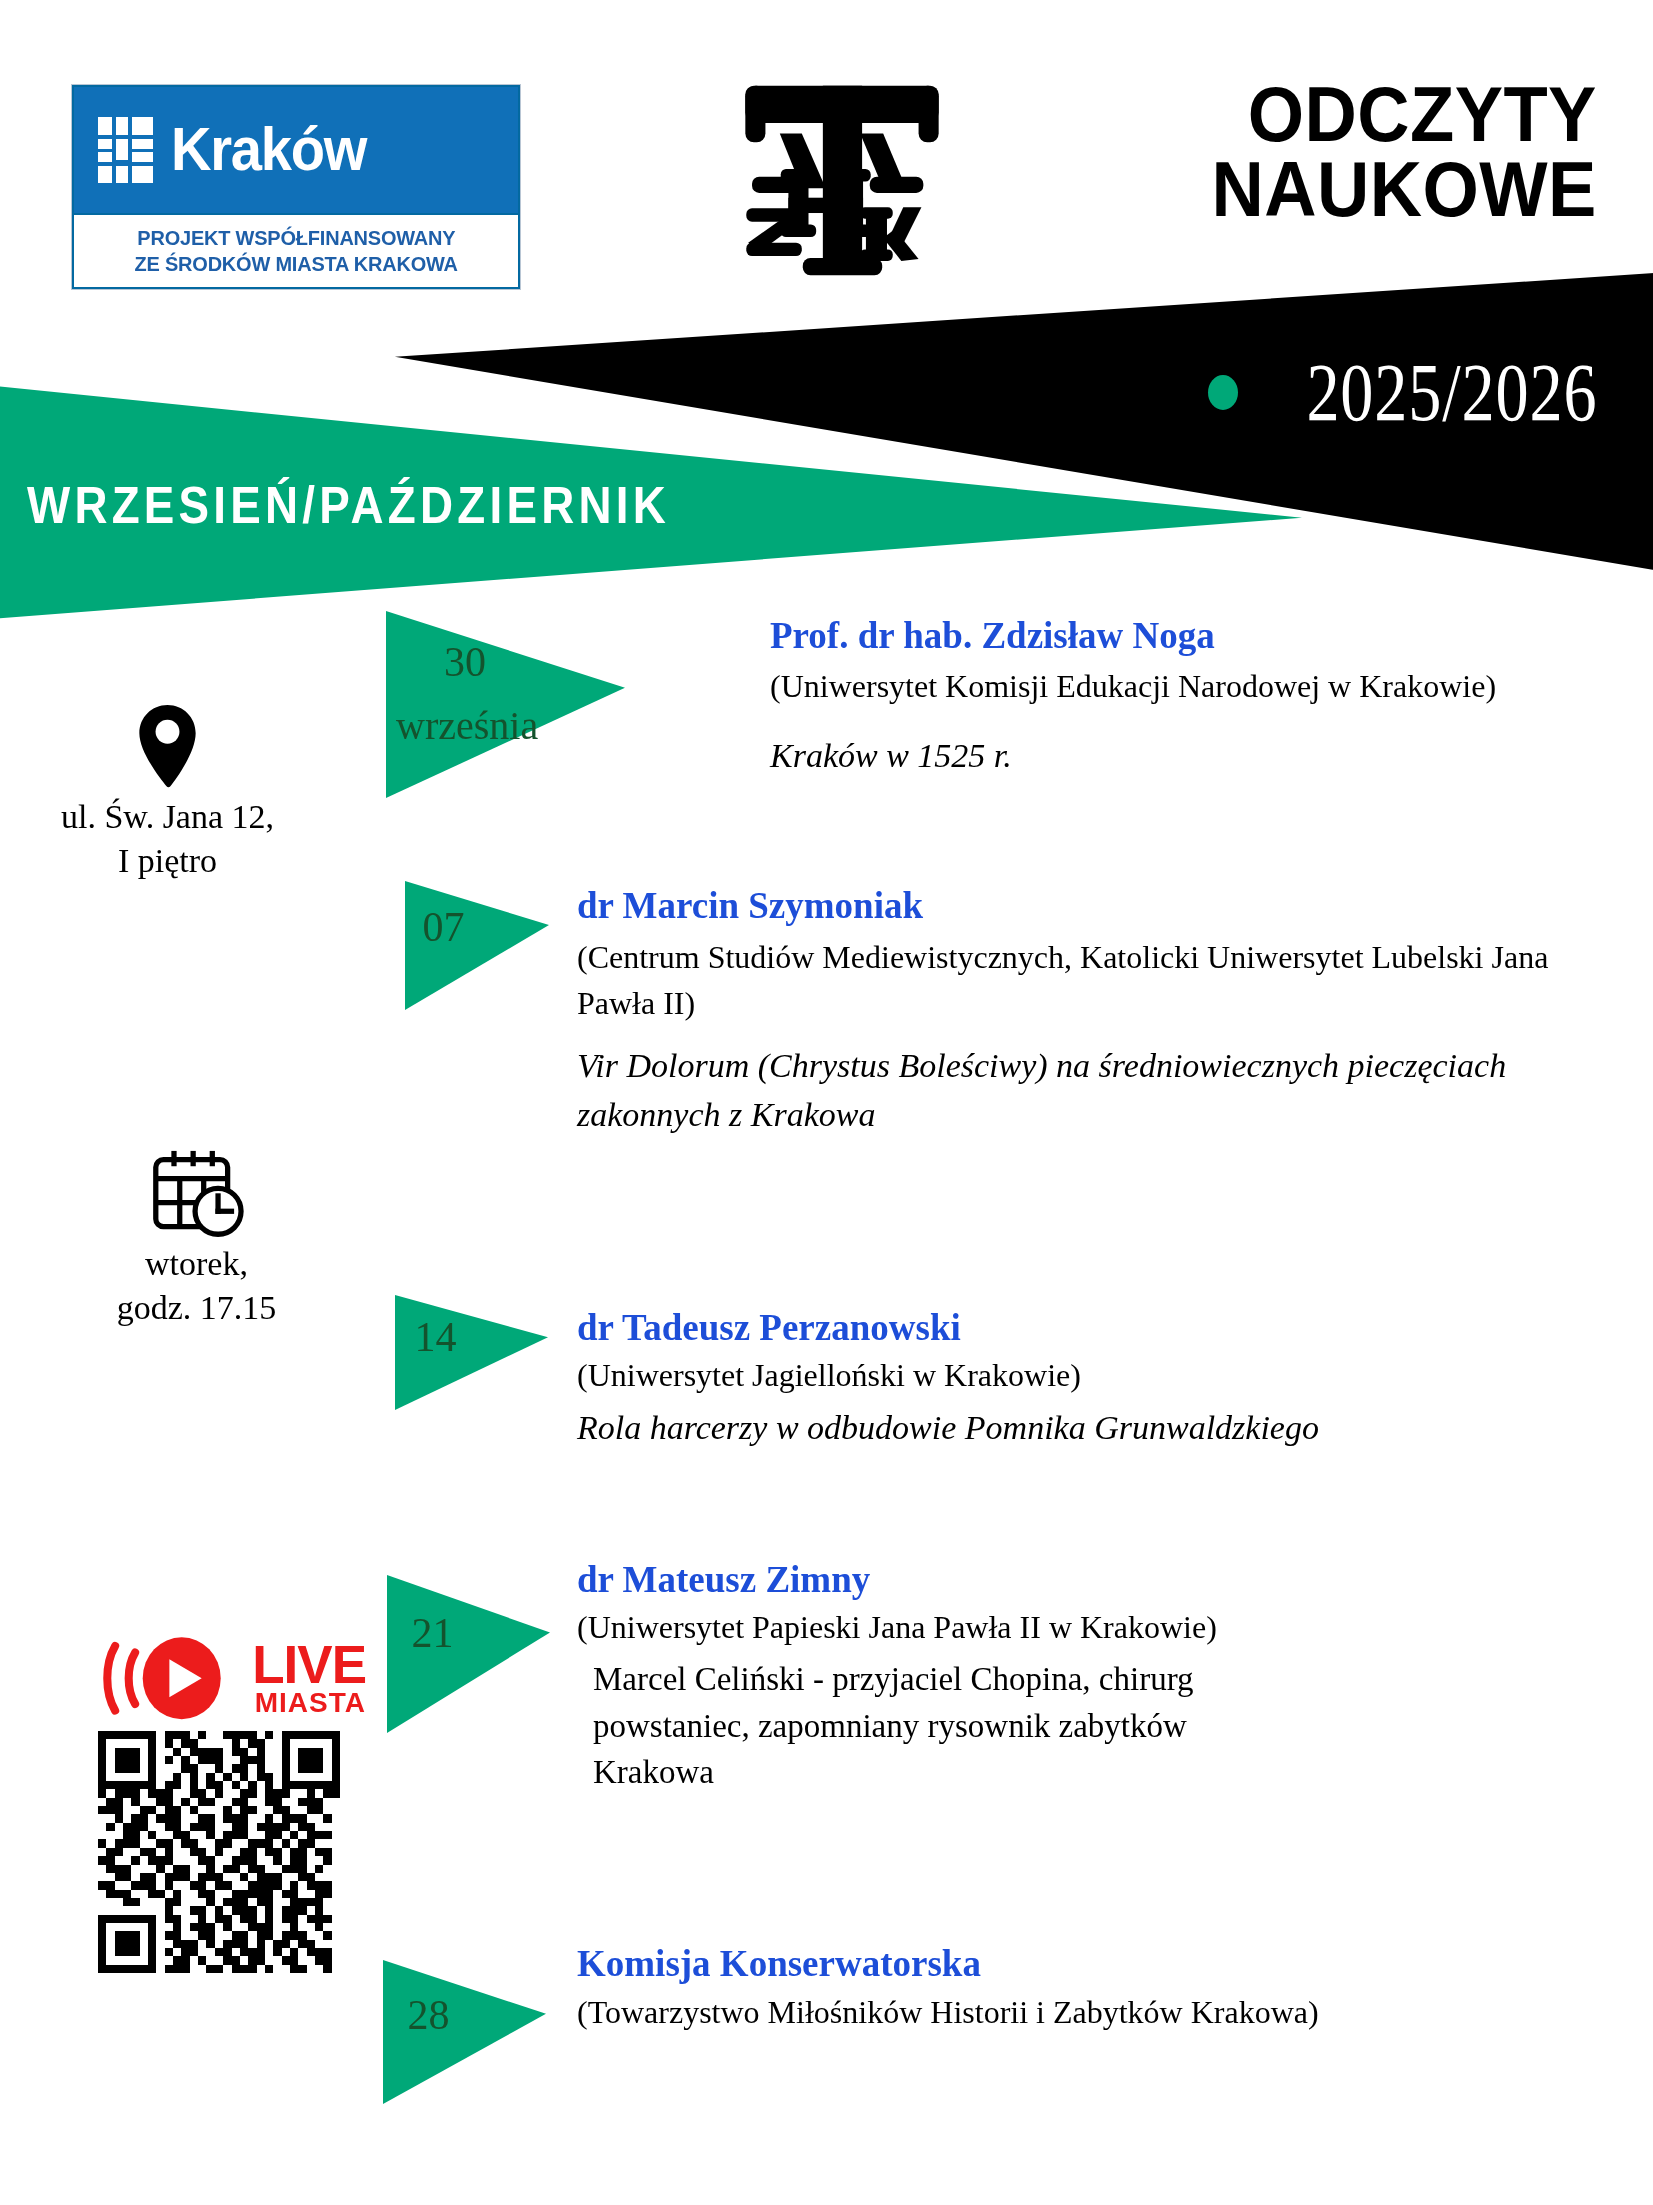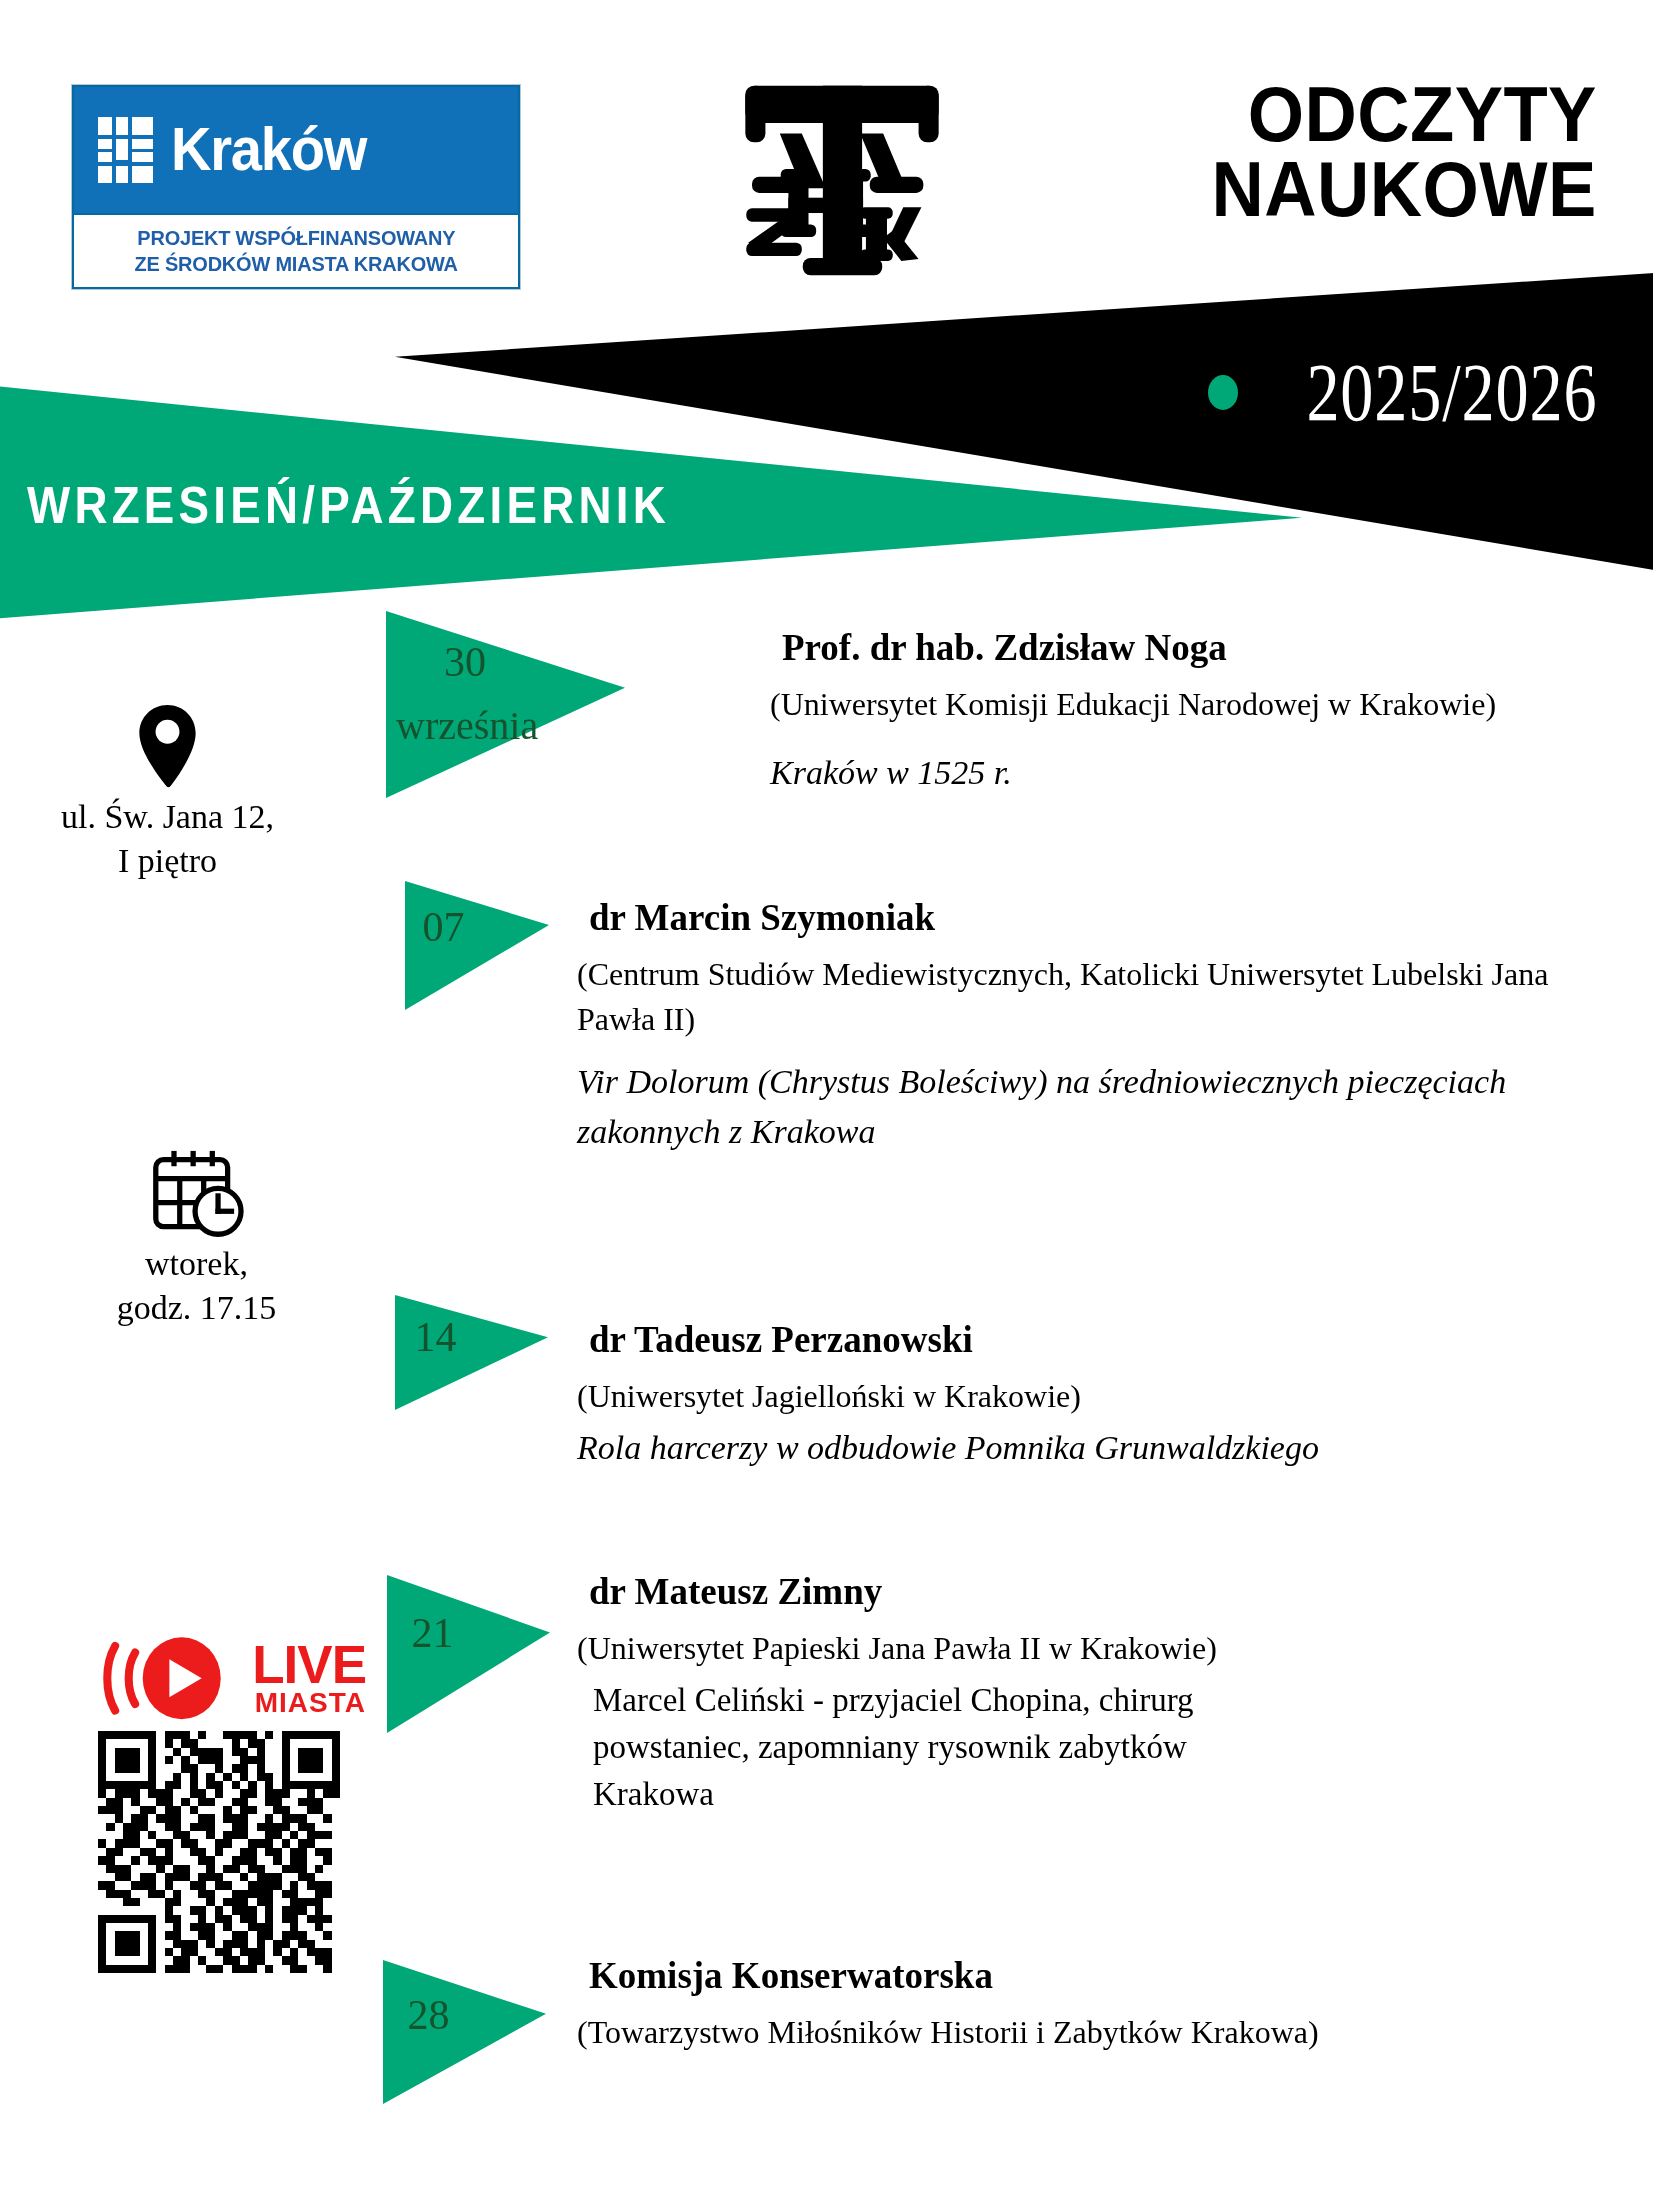--- a/index.html
+++ b/index.html
@@ -96,22 +96,22 @@
 
   
   .lecture{position:absolute;}
   .date-flag{position:absolute;}
   .date-flag .flag-num{
     position:absolute;color:#14532d;font-family:"Liberation Serif",serif;
     text-align:center;line-height:1.04;
   }
   .lec-body{position:absolute;}
   .lec-speaker{
-    font-family:"Liberation Serif",serif;font-weight:bold;color:#000000;
-    font-size:37px;line-height:1.18;margin:12px;
+    font-family:"Liberation Serif",serif;font-weight:bold;color:#1d4ed8;
+    font-size:37px;line-height:1.18;margin:0;
   }
   .lec-affil{
     font-family:"Liberation Serif",serif;color:#000;
     font-size:32px;line-height:1.42;margin:0;
   }
   .lec-title{
     font-family:"Liberation Serif",serif;color:#000;font-style:italic;
     font-size:34px;line-height:1.46;margin:0;
   }
   .lec-title.plain{font-style:normal;font-size:33px;line-height:1.42;}

